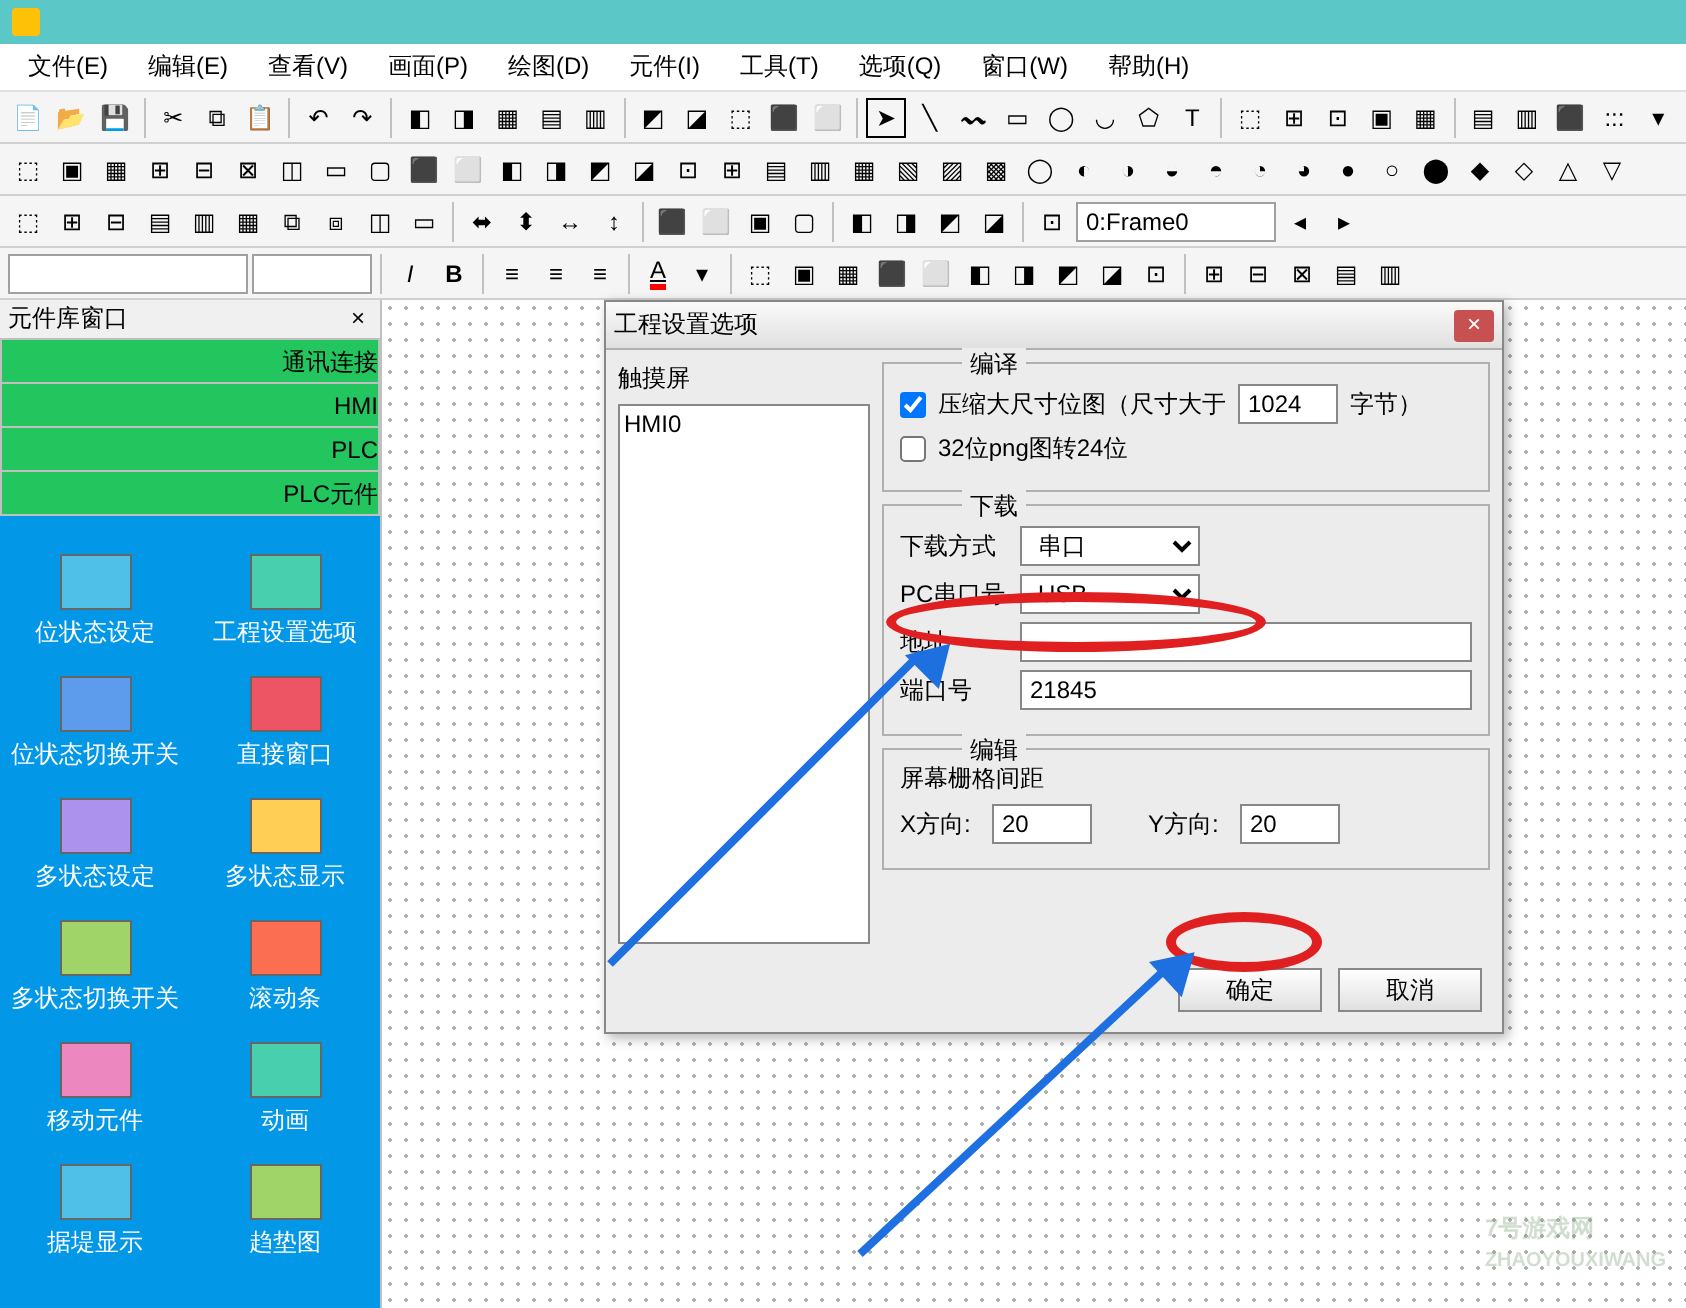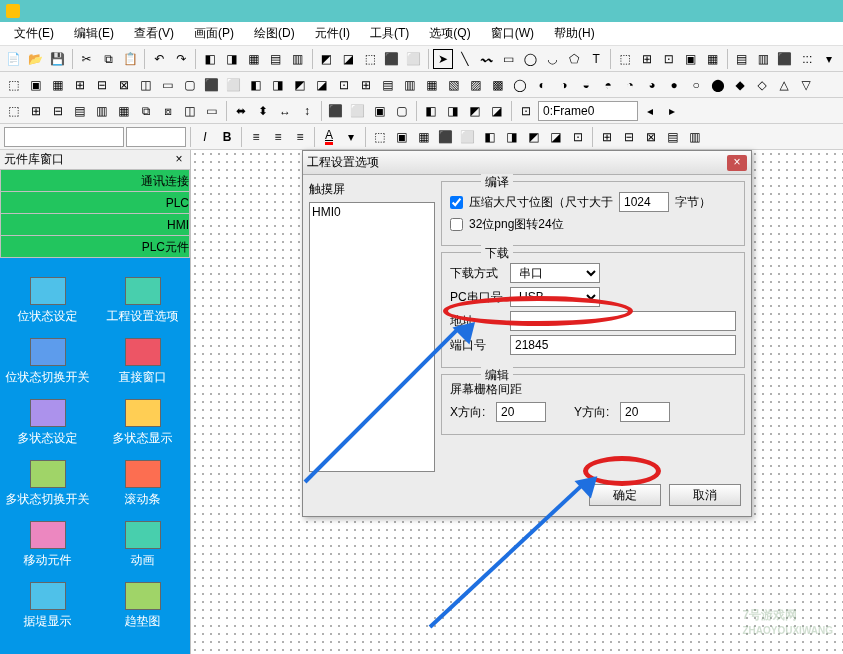--- a/index.html
+++ b/index.html
@@ -238,22 +238,22 @@
 </div>
 
 <div class="main">
   <div class="sidebar">
     <div class="side-header">
       <span>元件库窗口</span>
       <span class="side-close">×</span>
     </div>
     <div class="side-tabs">
       <div>通讯连接</div>
+      <div>HMI</div>
       <div>PLC</div>
-      <div>HMI</div>
       <div>PLC元件</div>
     </div>
     <div class="palette">
       <div class="pitem">
           <div class="picon" style="background:#4fc1e9"></div>
           <span>位状态设定</span>
         </div>
       <div class="pitem">
           <div class="picon" style="background:#48cfad"></div>
           <span>工程设置选项</span>

